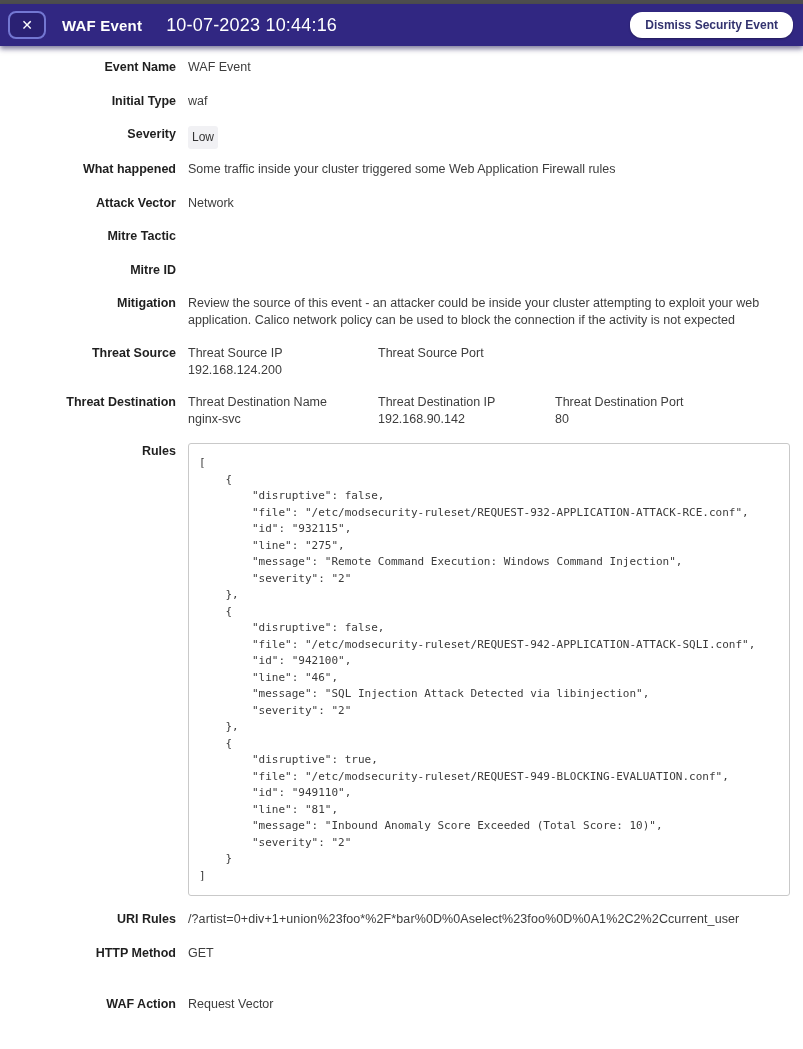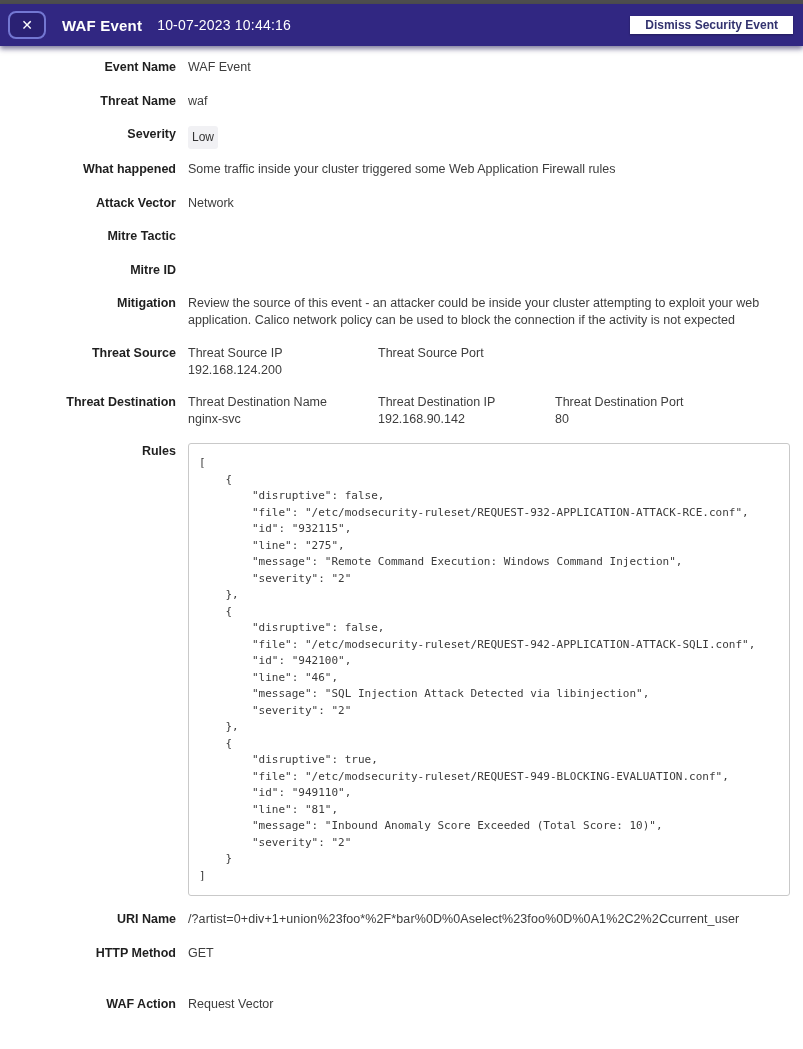--- a/index.html
+++ b/index.html
@@ -24,28 +24,28 @@
     border: 2px solid #7377d2; border-radius: 8px;
     background: #2a2173; color: #ffffff;
     font-size: 14px; line-height: 24px; text-align: center;
     cursor: pointer; flex: 0 0 auto;
   }
   .hdr-title {
     color: #ffffff; font-weight: 700; font-size: 15px;
     margin-left: 16px; letter-spacing: 0.2px;
   }
   .hdr-time {
-    color: #ffffff; font-weight: 400; font-size: 14px;
-    margin-left: 15px; letter-spacing: 0.2px;
+    color: #ffffff; font-weight: 400; font-size: 18px;
+    margin-left: 24px; letter-spacing: 0.2px;
   }
   .hdr-spacer { flex: 1; }
   .dismiss-btn {
     background: #ffffff; color: #33336f;
-    border: none; border-radius: 0;
-    height: 18px; padding: 0 15px;
+    border: none; border-radius: 12px;
+    height: 26px; padding: 0 15px;
     font-family: "Liberation Sans", sans-serif;
     font-size: 12px; font-weight: 700;
     cursor: pointer;
     box-shadow: 0 1px 2px rgba(0,0,0,0.3);
   }
   .body { padding-top: 13px; }
   .row { display: flex; align-items: flex-start; margin-bottom: 17px; }
   .lbl {
     width: 188px; flex: 0 0 188px;
     text-align: right; padding-right: 12px;
@@ -102,21 +102,21 @@
   </div>
 
   <div class="body">
 
     <div class="row">
       <div class="lbl">Event Name</div>
       <div class="val">WAF Event</div>
     </div>
 
     <div class="row">
-      <div class="lbl">Threat Name</div>
+      <div class="lbl">Initial Type</div>
       <div class="val">waf</div>
     </div>
 
     <div class="row row-severity">
       <div class="lbl">Severity</div>
       <div class="val">
         <span class="badge-low">Low</span>
       </div>
     </div>
 
@@ -201,21 +201,21 @@
         "id": "949110",
         "line": "81",
         "message": "Inbound Anomaly Score Exceeded (Total Score: 10)",
         "severity": "2"
     }
 ]</pre>
       </div>
     </div>
 
     <div class="row">
-      <div class="lbl">URI Name</div>
+      <div class="lbl">URI Rules</div>
       <div class="val val-uri">/?artist=0+div+1+union%23foo*%2F*bar%0D%0Aselect%23foo%0D%0A1%2C2%2Ccurrent_user</div>
     </div>
 
     <div class="row">
       <div class="lbl">HTTP Method</div>
       <div class="val">GET</div>
     </div>
 
     <div class="row row-last">
       <div class="lbl">WAF Action</div>

